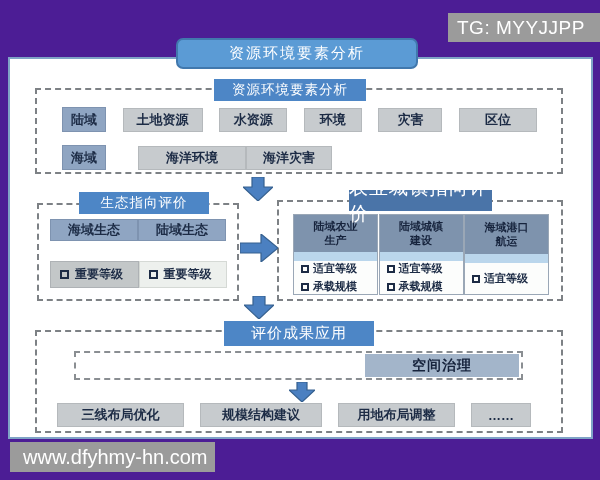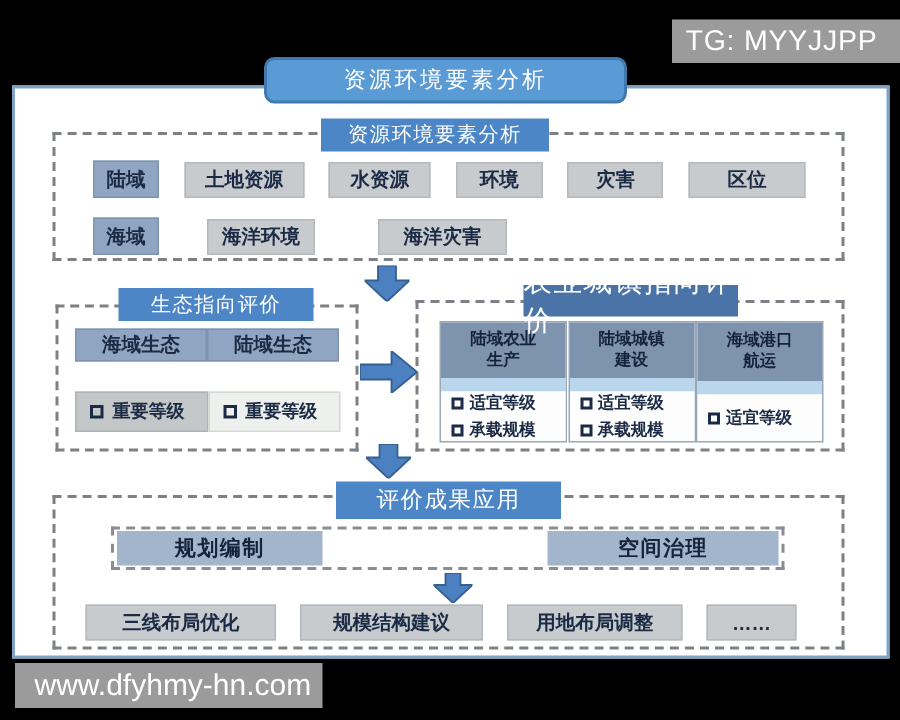--- a/index.html
+++ b/index.html
@@ -1,17 +1,17 @@
 <!DOCTYPE html>
 <html><head>
 <meta charset="utf-8">
 <style>
   * { margin:0; padding:0; box-sizing:border-box; }
   body { font-family:"Liberation Sans","DejaVu Sans",sans-serif; background:#fff; }
-  .stage { position:relative; width:600px; height:480px; background:#000000; overflow:hidden; }
+  .stage { position:relative; width:600px; height:480px; background:#4c1d95; overflow:hidden; }
 
   
   .tg-box { position:absolute; left:448px; top:13px; width:152px; height:29px;
     background:#9b9b9b; color:#fff; font-size:19px; display:flex; align-items:center;
     padding-left:9px; letter-spacing:.5px; }
   .www-box { position:absolute; left:10px; top:442px; width:205px; height:30px;
     background:#9b9b9b; color:#fff; font-size:20px; display:flex; align-items:center;
     padding-left:13px; }
   .map-wm { position:absolute; color:#8a9099; font-style:italic; font-weight:bold;
     font-size:17px; transform:rotate(-18deg); pointer-events:none; }
@@ -112,21 +112,21 @@
     <div class="s1-row s1-row1">
       <div class="lbl-box" style="width:44px">陆域</div>
       <div class="gray-box" style="width:80px">土地资源</div>
       <div class="gray-box" style="width:68px">水资源</div>
       <div class="gray-box" style="width:58px">环境</div>
       <div class="gray-box" style="width:64px">灾害</div>
       <div class="gray-box" style="width:78px">区位</div>
     </div>
     <div class="s1-row s1-row2">
       <div class="lbl-box" style="width:44px;margin-right:32px">海域</div>
-      <div class="gray-box" style="width:72px;margin-right:42px">海洋环境</div>
+      <div class="gray-box" style="width:108px;">海洋环境</div>
       <div class="gray-box" style="width:86px">海洋灾害</div>
     </div>
   </div>
 
   <svg class="arrow" style="left:243px;top:177px" width="30" height="24" viewBox="0 0 30 24">
     <polygon points="9,0 21,0 21,10 30,10 15,24 0,10 9,10" fill="#4b80c1" stroke="#36608f" stroke-width="1.2"></polygon>
   </svg>
 
   <div class="dashed-box s2l">
     <div class="sec-header s2l-header">生态指向评价</div>
@@ -201,21 +201,20 @@
     </div>
   </div>
 
   <svg class="arrow" style="left:244px;top:296px" width="30" height="23" viewBox="0 0 30 23">
     <polygon points="9,0 21,0 21,9 30,9 15,23 0,9 9,9" fill="#4b80c1" stroke="#36608f" stroke-width="1.2"></polygon>
   </svg>
 
   <div class="dashed-box s3">
     <div class="sec-header s3-header">评价成果应用</div>
     <div class="mid-bar">
-      <div class="mid-seg mid-left">规划编制</div>
       <div class="mid-seg mid-right">空间治理</div>
     </div>
     <svg class="arrow" style="left:252px;top:50px" width="26" height="20" viewBox="0 0 26 20">
       <polygon points="8,0 18,0 18,8 26,8 13,20 0,8 8,8" fill="#4b80c1" stroke="#36608f" stroke-width="1.2"></polygon>
     </svg>
     <div class="s3-bottom">
       <div class="gray-box" style="width:127px">三线布局优化</div>
       <div class="gray-box" style="width:122px">规模结构建议</div>
       <div class="gray-box" style="width:117px">用地布局调整</div>
       <div class="gray-box" style="width:60px">……</div>

